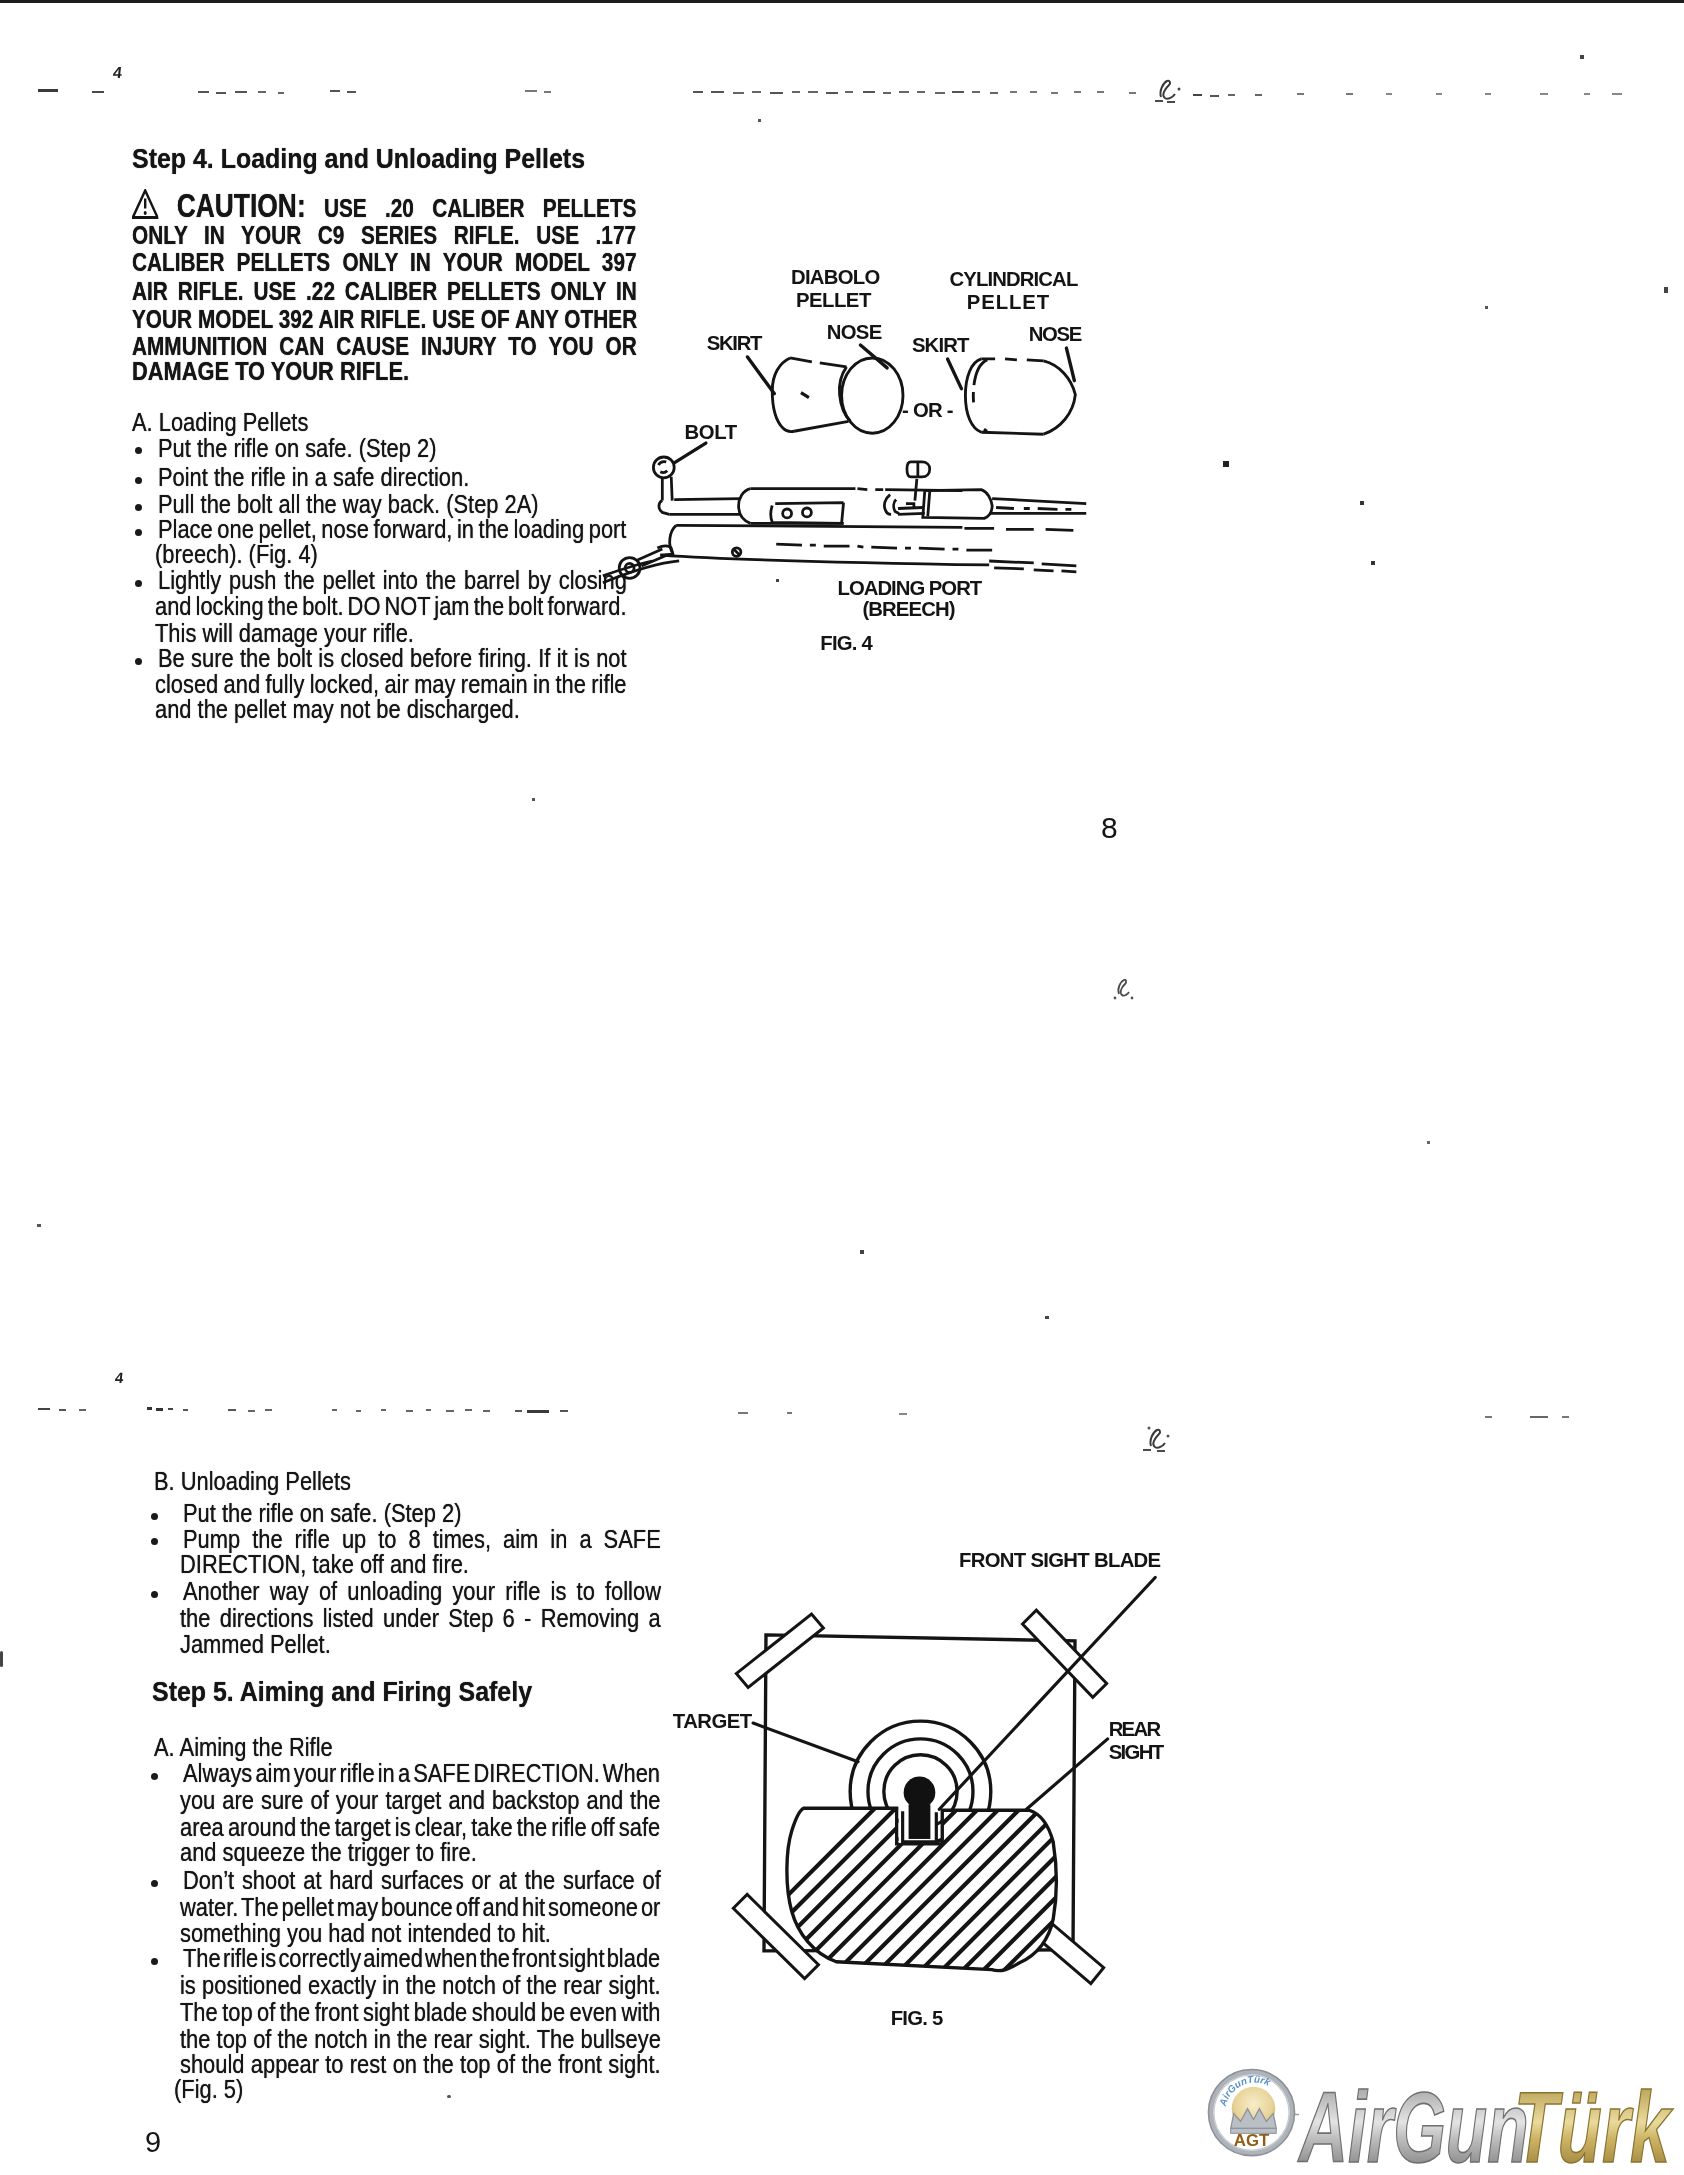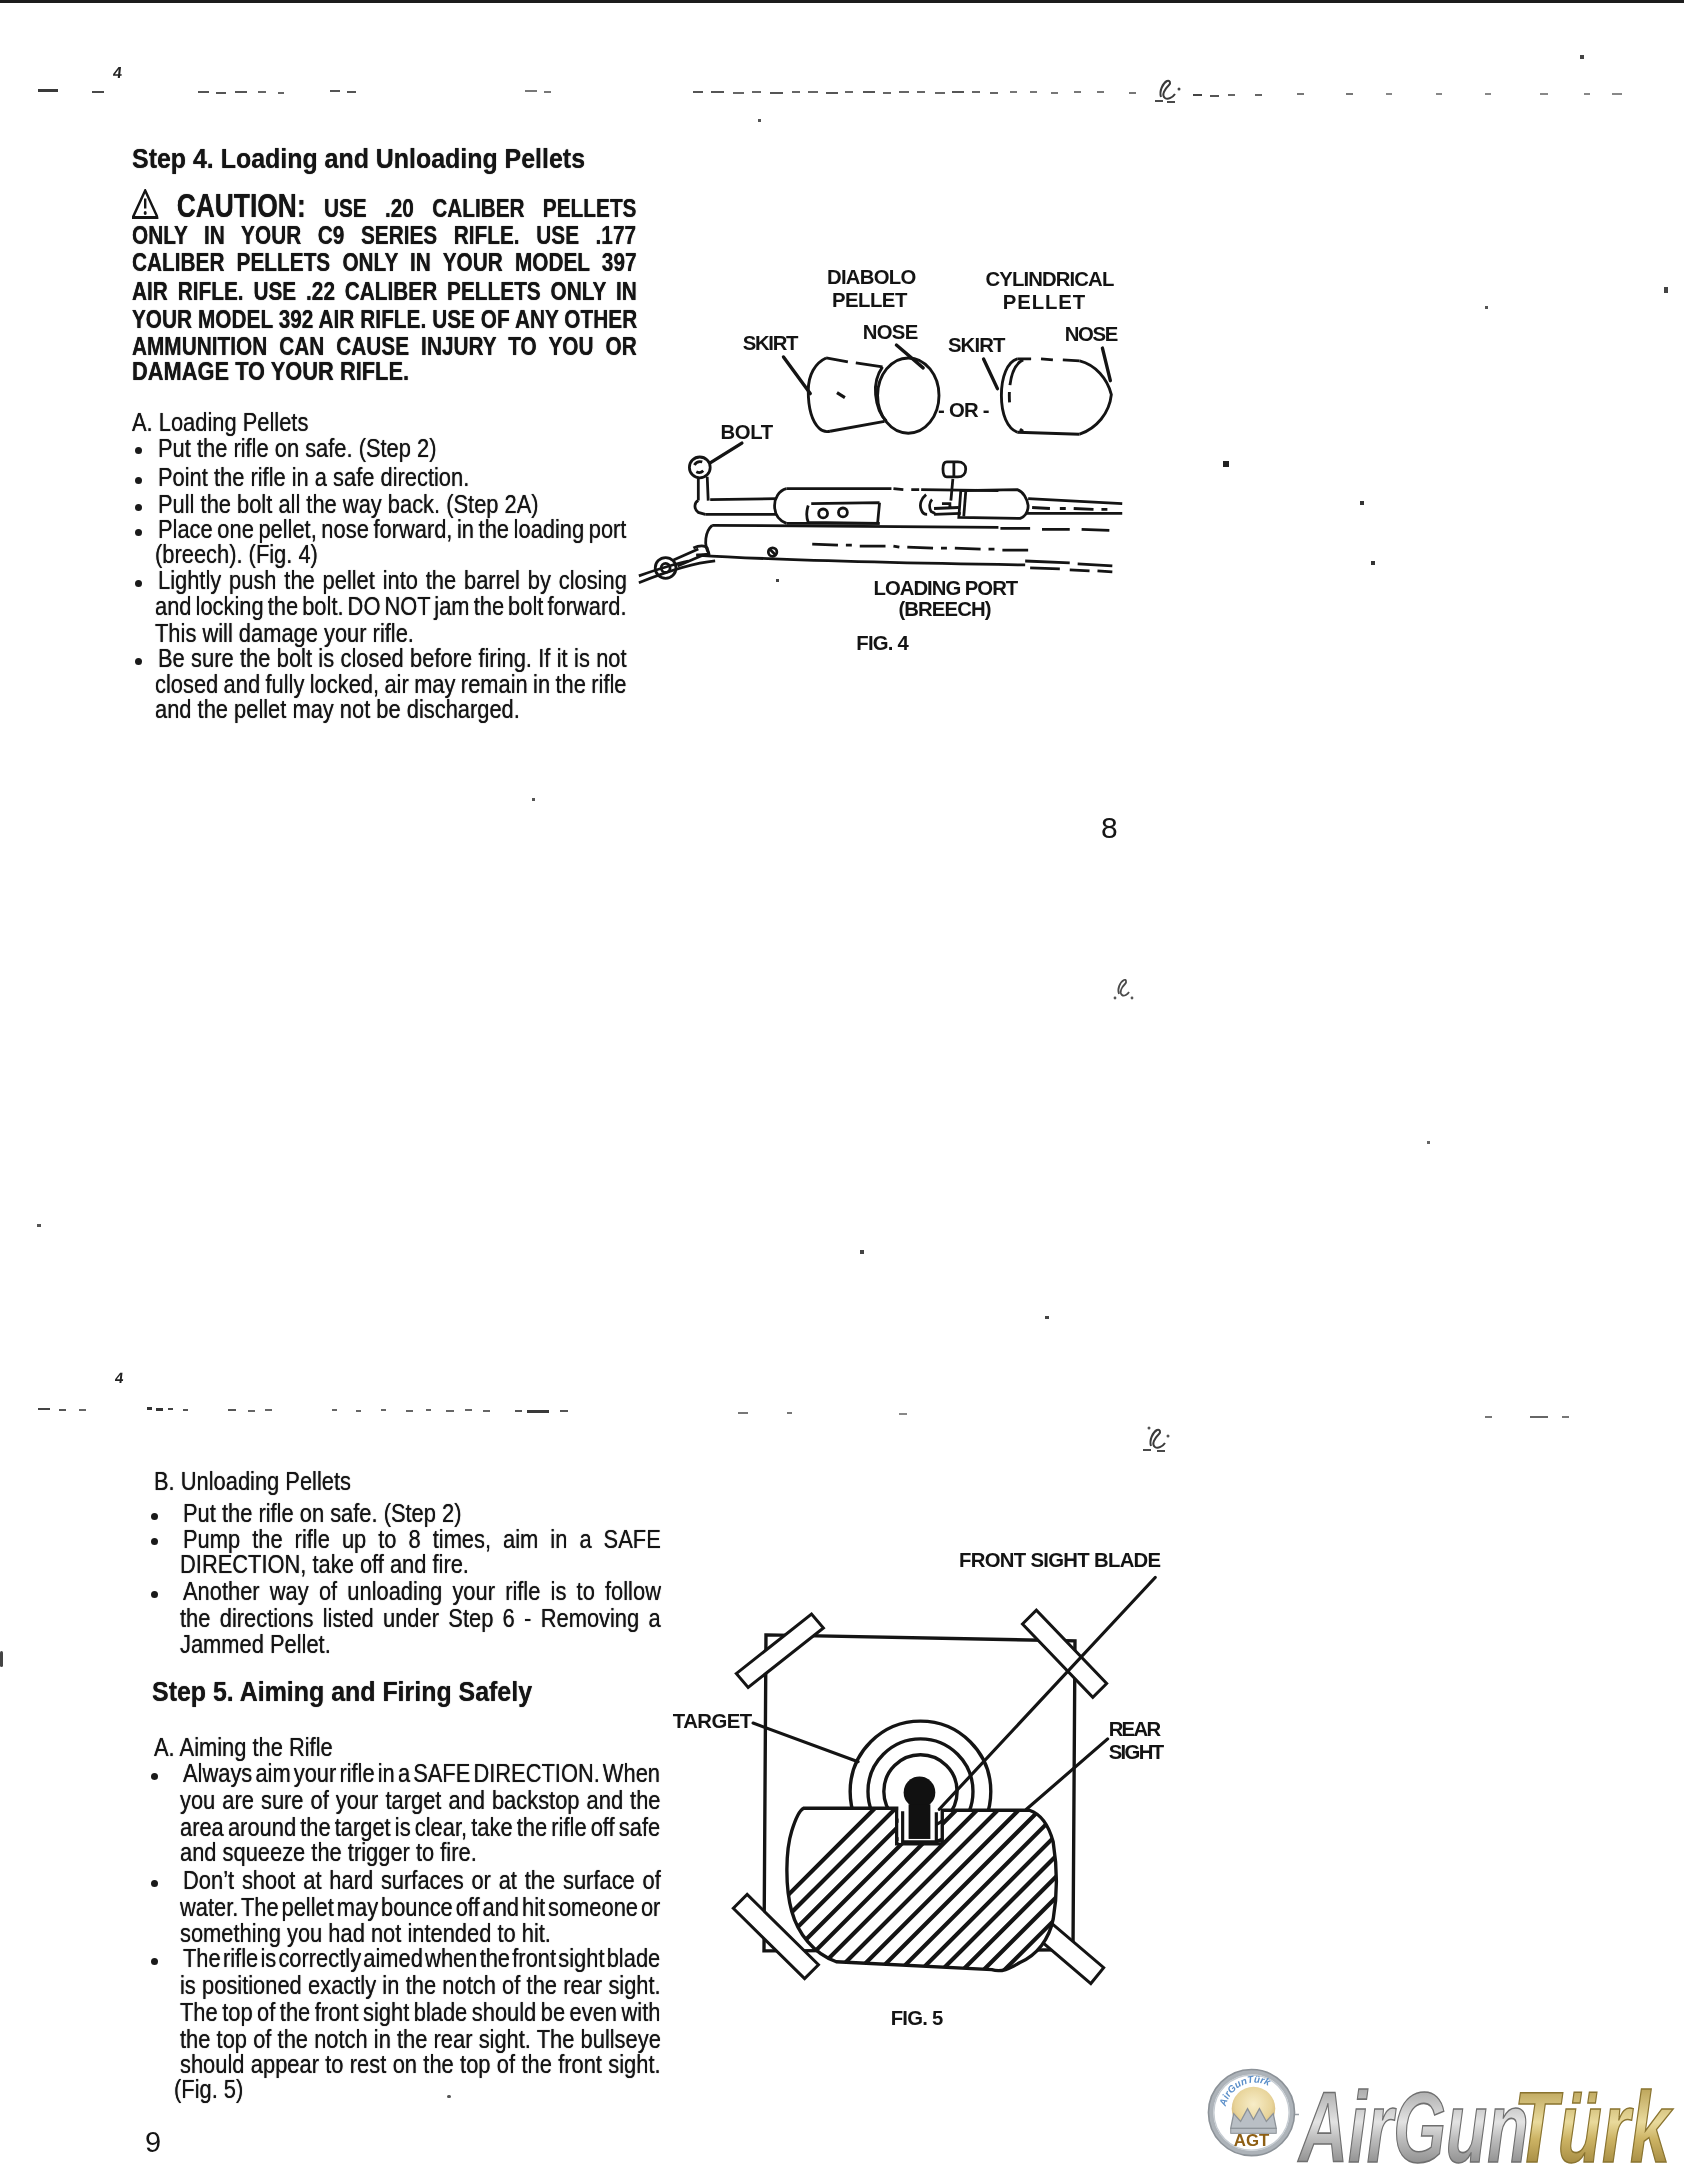--- a/index.html
+++ b/index.html
@@ -156,21 +156,21 @@
   <div class="dot" style="left:151px;top:1958px;"></div>
   <div class="t body fit" style="left: 183px; top: 1946px; transform-origin: 0px 0px; transform: scaleX(0.875); word-spacing: -4.4px;">The rifle is correctly aimed when the front sight blade</div>
   <div class="t body fit" style="left: 180px; top: 1973px; transform-origin: 0px 0px; transform: scaleX(0.875); word-spacing: 0.2px;">is positioned exactly in the notch of the rear sight.</div>
   <div class="t body fit" style="left: 180px; top: 2000px; transform-origin: 0px 0px; transform: scaleX(0.875); word-spacing: -1.8px;">The top of the front sight blade should be even with</div>
   <div class="t body fit" style="left: 180px; top: 2027px; transform-origin: 0px 0px; transform: scaleX(0.875); word-spacing: 0.1px;">the top of the notch in the rear sight. The bullseye</div>
   <div class="t body fit" style="left: 180px; top: 2052px; transform-origin: 0px 0px; transform: scaleX(0.875); word-spacing: 0.3px;">should appear to rest on the top of the front sight.</div>
   <div class="t body fit" style="left: 174px; top: 2077px; transform-origin: 0px 0px; transform: scaleX(0.875);">(Fig. 5)</div>
 
   <div class="t" style="left:145px;top:2128px;font-size:29px;">9</div>
 
-  <div style="position:absolute;left:624px;top:248px;">
+  <div style="position:absolute;left:588px;top:248px;">
   <svg width="525" height="416" viewBox="630 250 530 420" fill="none" stroke="#141414">
     <g stroke="none" fill="#141414" font-weight="bold" font-size="20.5px" text-anchor="middle" lengthAdjust="spacingAndGlyphs">
       <text x="880" y="286" textLength="90">DIABOLO</text>
       <text x="878" y="310" textLength="76">PELLET</text>
       <text x="1060" y="288" textLength="130">CYLINDRICAL</text>
       <text x="1054" y="312" textLength="83">PELLET</text>
       <text x="899" y="342" textLength="56">NOSE</text>
       <text x="778" y="353" textLength="56">SKIRT</text>
       <text x="986" y="355" textLength="58">SKIRT</text>
       <text x="1102" y="344" textLength="54">NOSE</text>

